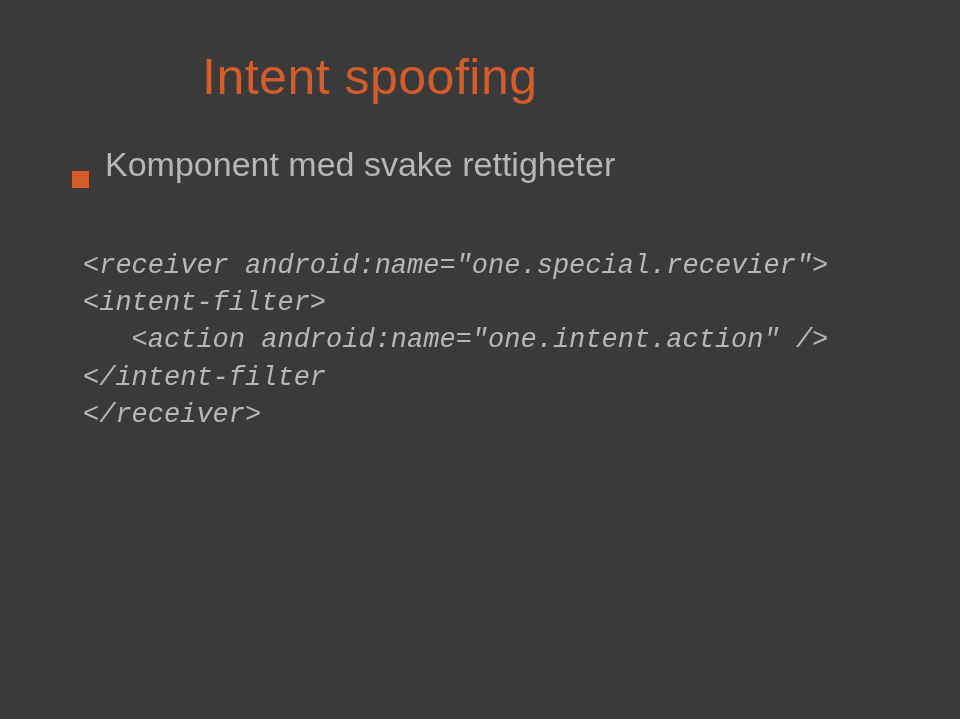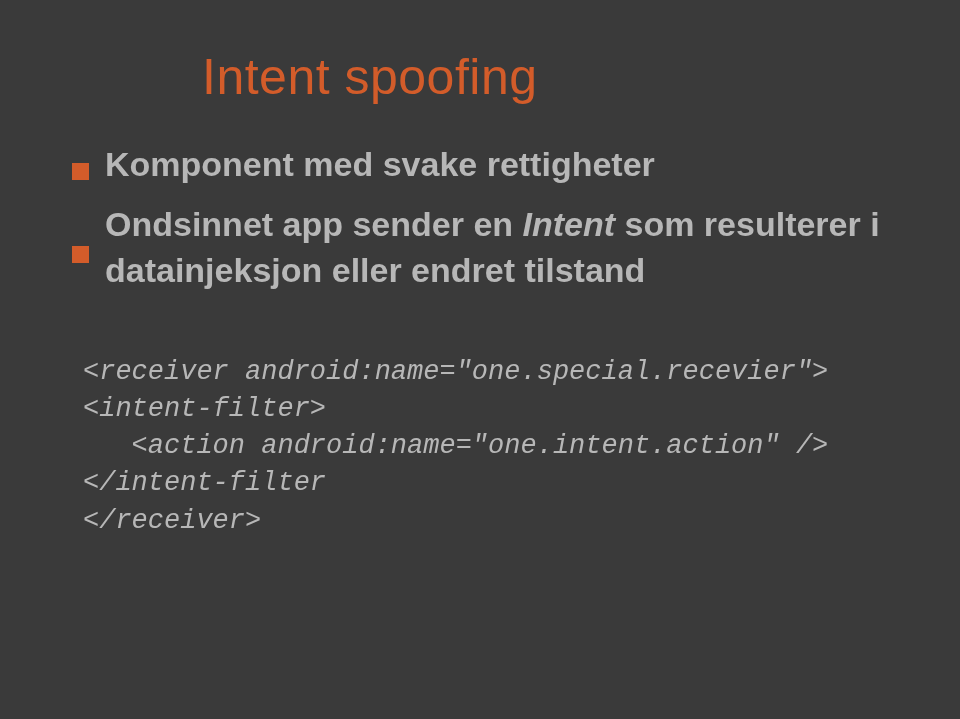--- a/index.html
+++ b/index.html
@@ -25,26 +25,25 @@
     margin: 0 0 36px 130px;
     letter-spacing: 0.5px;
   }
   .bullets {
     margin: 0 0 0 0;
     padding: 0;
     list-style: none;
   }
   .bullets li {
     display: flex;
-    align-items: center;
+    align-items: flex-end;
     color: #b7b7b7;
     font-size: 34px;
     line-height: 1.35;
     margin-bottom: 14px;
-    font-weight: bold;
   }
   .bullet-box {
     flex: 0 0 auto;
     width: 17px;
     height: 17px;
     background: #d35c2a;
     margin-top: 14px;
     margin-right: 16px;
   }
   .bullets li .text {
@@ -68,24 +67,20 @@
 <body>
 
 <div class="slide">
   <h1 class="title">Intent spoofing</h1>
 
   <ul class="bullets">
     <li>
       <span class="bullet-box"></span>
       <span class="text">Komponent med svake rettigheter</span>
     </li>
-    <li>
-      <span class="bullet-box"></span>
-      <span class="text">Ondsinnet app sender en <span class="italic">Intent</span> som resulterer i datainjeksjon eller endret tilstand</span>
-    </li>
   </ul>
 
   <div class="code">&lt;receiver android:name="one.special.recevier"&gt;
 &lt;intent-filter&gt;
    &lt;action android:name="one.intent.action" /&gt;
 &lt;/intent-filter
 &lt;/receiver&gt;</div>
 </div>
 
 </body></html>

